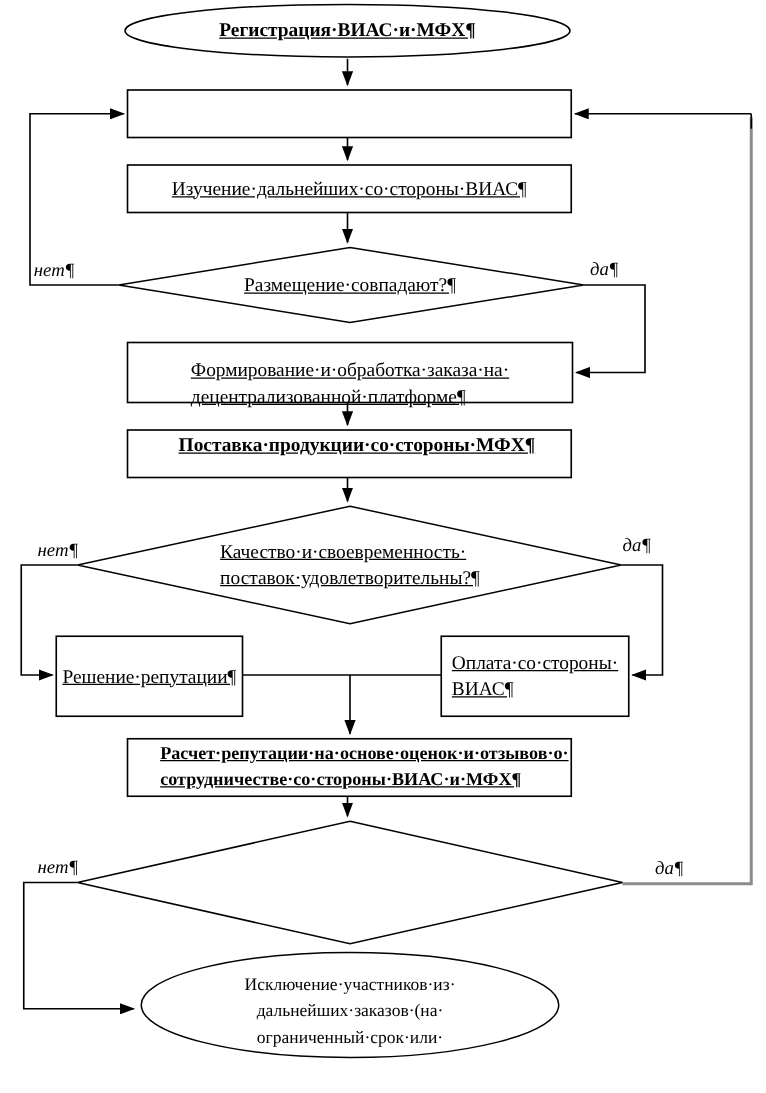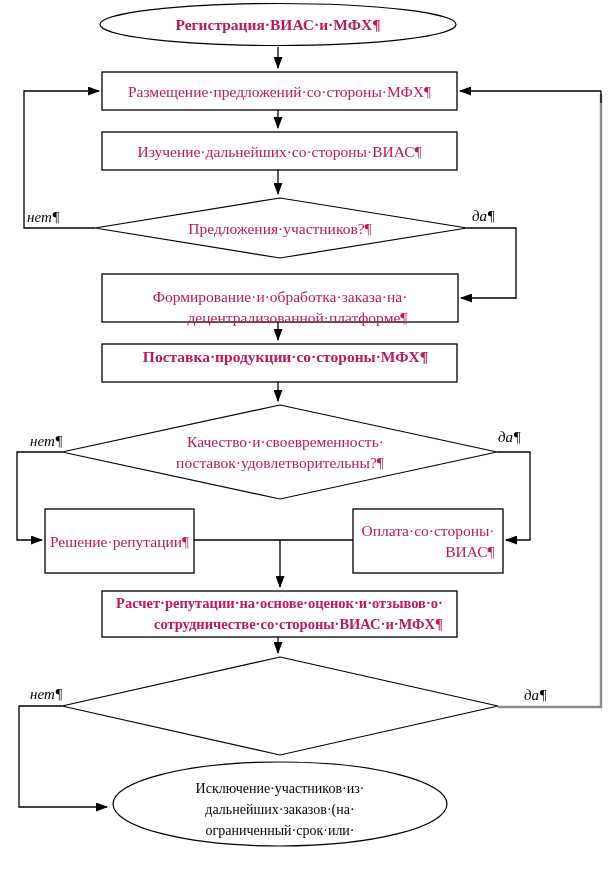--- a/index.html
+++ b/index.html
@@ -4,25 +4,25 @@
 <style>
   html,body { margin:0; padding:0; background:#ffffff; }
   .stage {
     position:relative; width:613px; height:874px; background:#ffffff;
     font-family:"Liberation Serif", serif; color:#000;
     overflow:hidden;
   }
   .layer { position:absolute; left:0; top:0; }
   .node-text {
     position:absolute; display:flex; align-items:center; justify-content:center;
-    text-align:right; white-space:pre-line;
-    font-size:15.5px; line-height:21px; color:#be185d;
+    text-align:left; white-space:pre-line;
+    font-size:15.5px; line-height:21px; color:#000000;text-decoration:underline;
   }
   .bold { font-weight:bold; }
-  .small { font-size:14.5px; }
+  .small { font-size:14.5px;padding-left:12px; }
   .edge-label {
     position:absolute; font-style:italic; font-size:15px; line-height:18px;
     white-space:nowrap;
   }
   .ellipse-text-block {
     position:absolute; text-align:center; white-space:pre-line;
     font-size:14px; line-height:21px;
   }
 </style>
 </head>
@@ -65,25 +65,24 @@
     <polyline points="467,228 516,228 516,298 461,298" fill="none" stroke="#000" stroke-width="1.3" marker-end="url(#arw)"></polyline>
     <polyline points="62,452 17,452 17,540 42,540" fill="none" stroke="#000" stroke-width="1.3" marker-end="url(#arw)"></polyline>
     <polyline points="497,452 530,452 530,540 506,540" fill="none" stroke="#000" stroke-width="1.3" marker-end="url(#arw)"></polyline>
     <polyline points="62,706 19,706 19,807 107,807" fill="none" stroke="#000" stroke-width="1.3" marker-end="url(#arw)"></polyline>
     <line x1="601" y1="91" x2="460" y2="91" stroke="#000" stroke-width="1.3" marker-end="url(#arw)"></line>
     <line x1="601" y1="91" x2="601" y2="103" stroke="#000" stroke-width="1.3"></line>
   </svg>
 
   <div class="node-text bold" style="left:100px;top:4px;width:356px;height:41px">Регистрация·ВИАС·и·МФХ¶</div>
 
-  <div class="node-text" style="left:102px;top:72px;width:355px;height:38px">Размещение·предложений·со·стороны·МФХ¶</div>
 
   <div class="node-text" style="left:102px;top:132px;width:355px;height:38px">Изучение·дальнейших·со·стороны·ВИАС¶</div>
 
-  <div class="node-text" style="left:80px;top:198px;width:400px;height:60px">Предложения·участников?¶</div>
+  <div class="node-text" style="left:80px;top:198px;width:400px;height:60px">Размещение·совпадают?¶</div>
 
   <div class="node-text" style="left:102px;top:274px;width:356px;height:65px">Формирование·и·обработка·заказа·на·
 децентрализованной·платформе¶</div>
 
   <div class="node-text bold" style="left:108px;top:344px;width:355px;height:24px">Поставка·продукции·со·стороны·МФХ¶</div>
 
   <div class="node-text" style="left:62px;top:405px;width:436px;height:94px">Качество·и·своевременность·
 поставок·удовлетворительны?¶</div>
 
   <div class="node-text" style="left:45px;top:509px;width:149px;height:64px">Решение·репутации¶</div>

